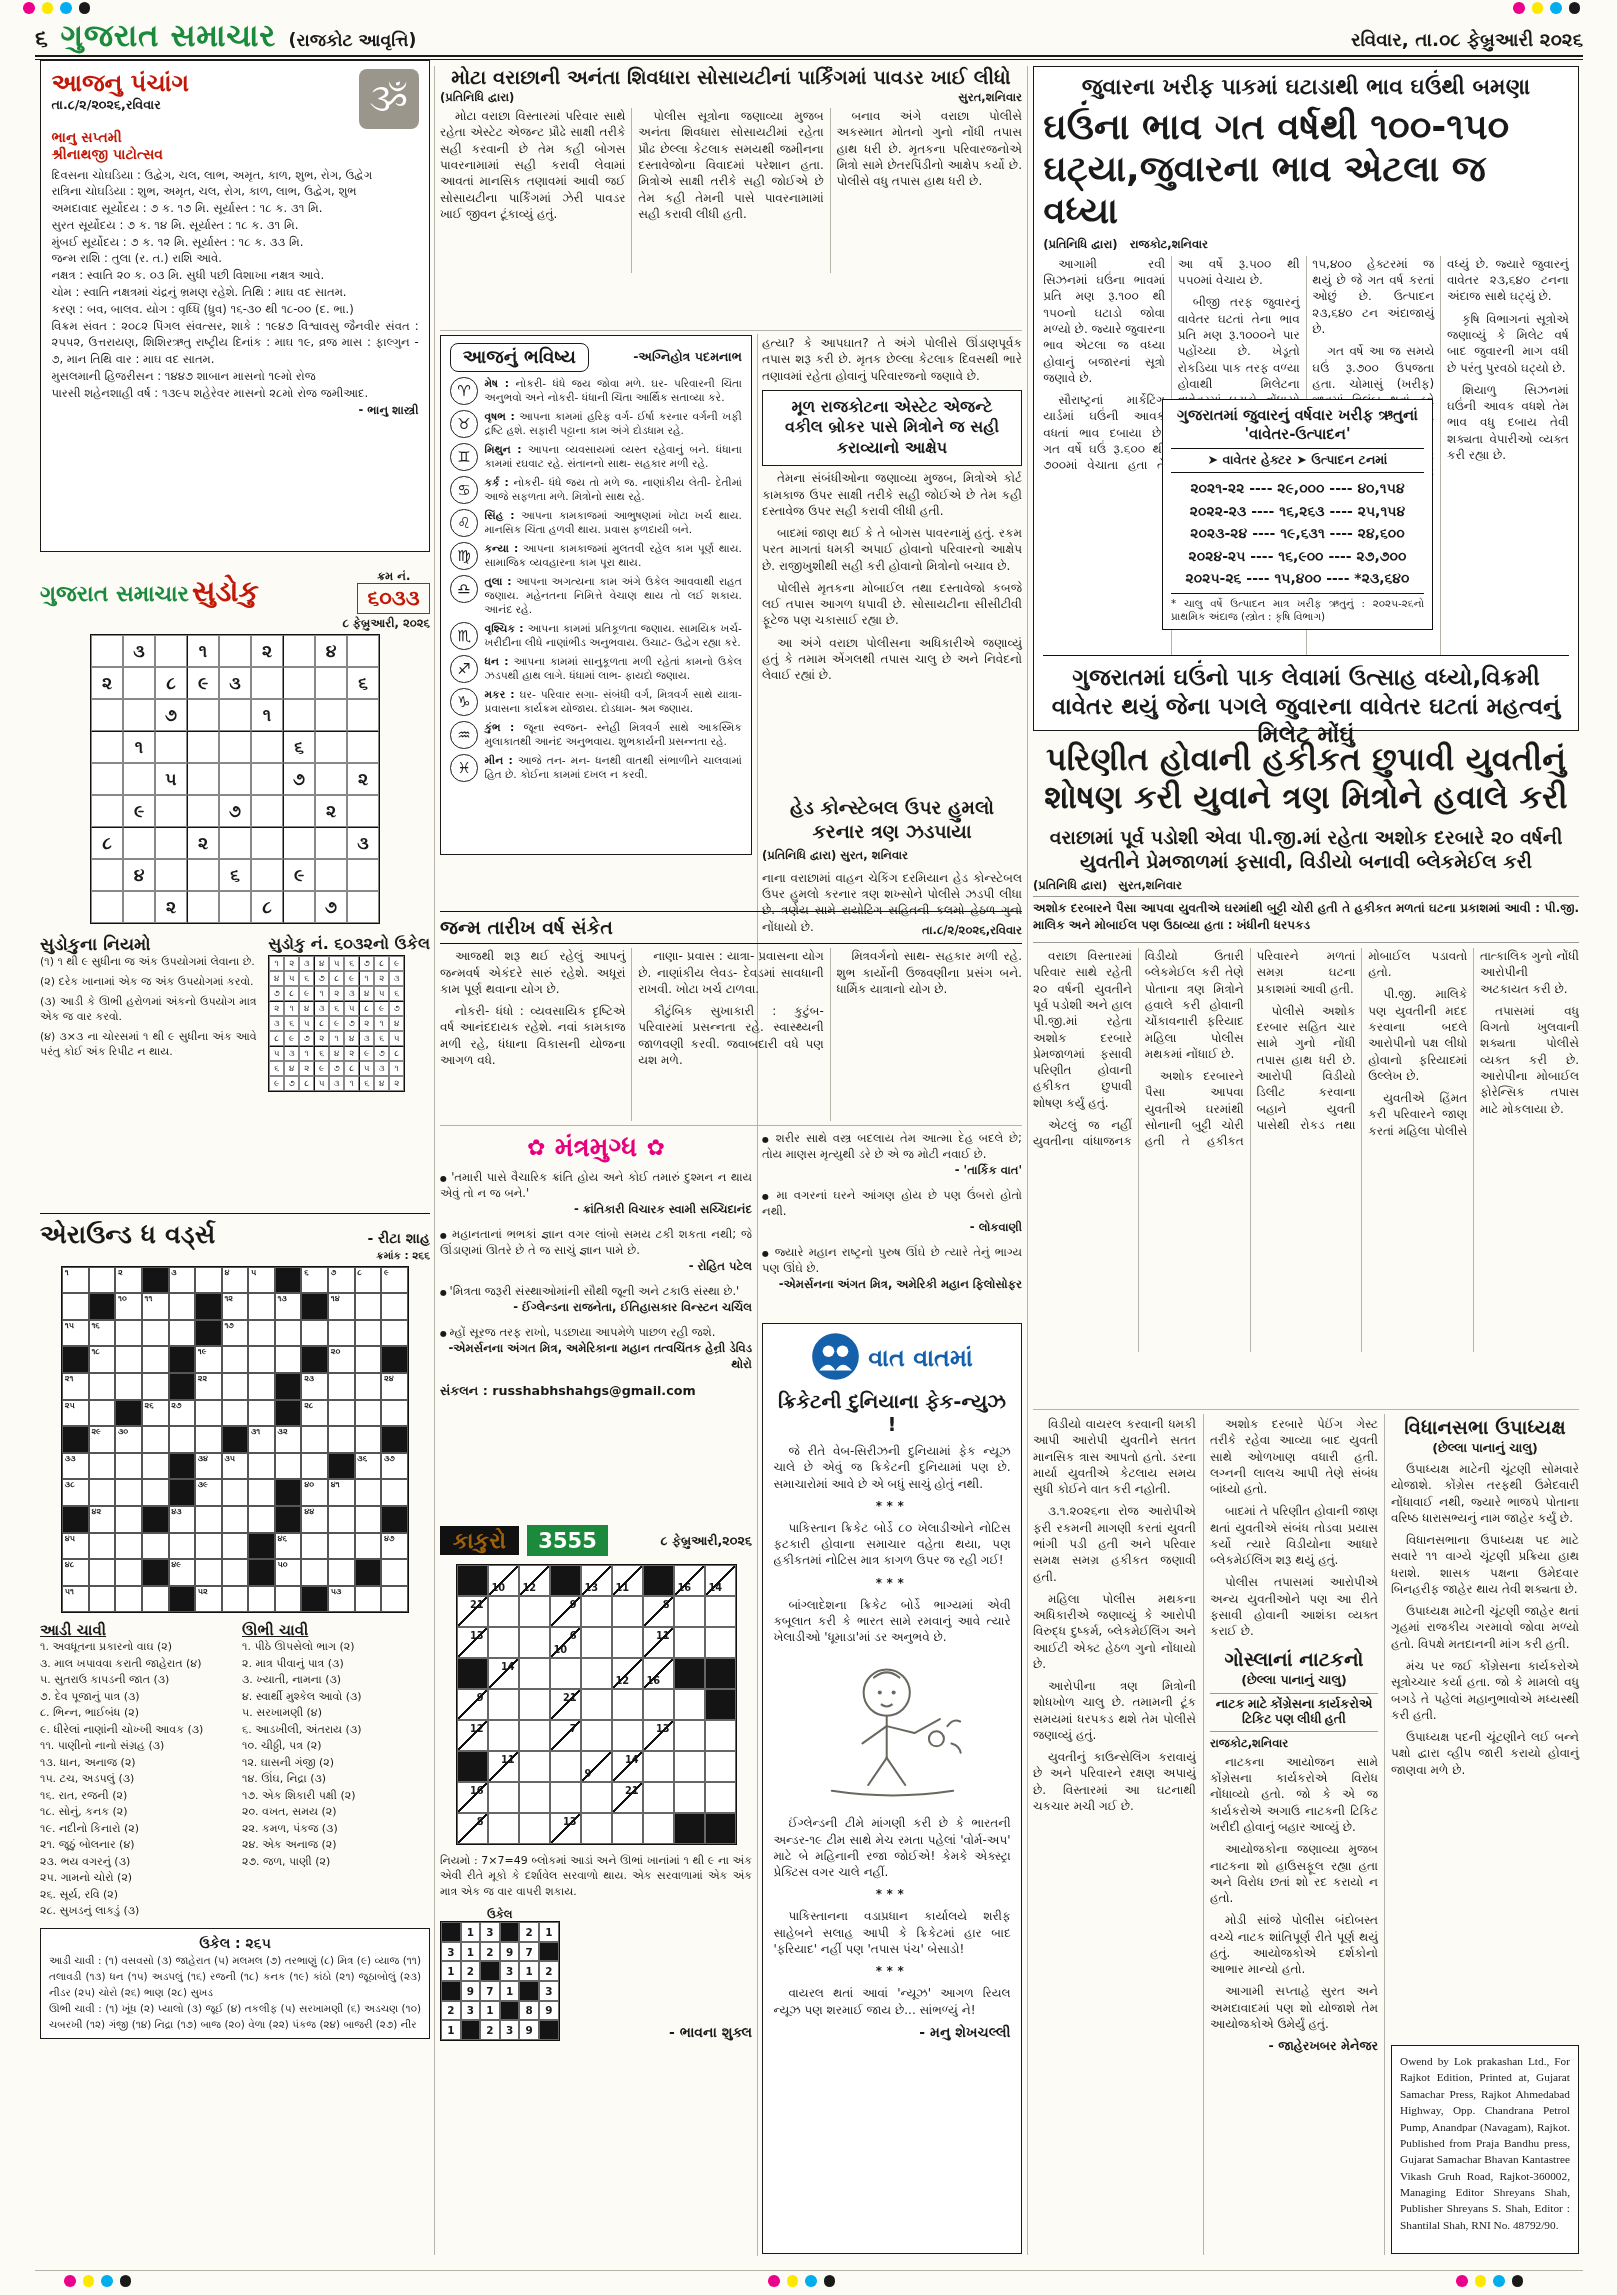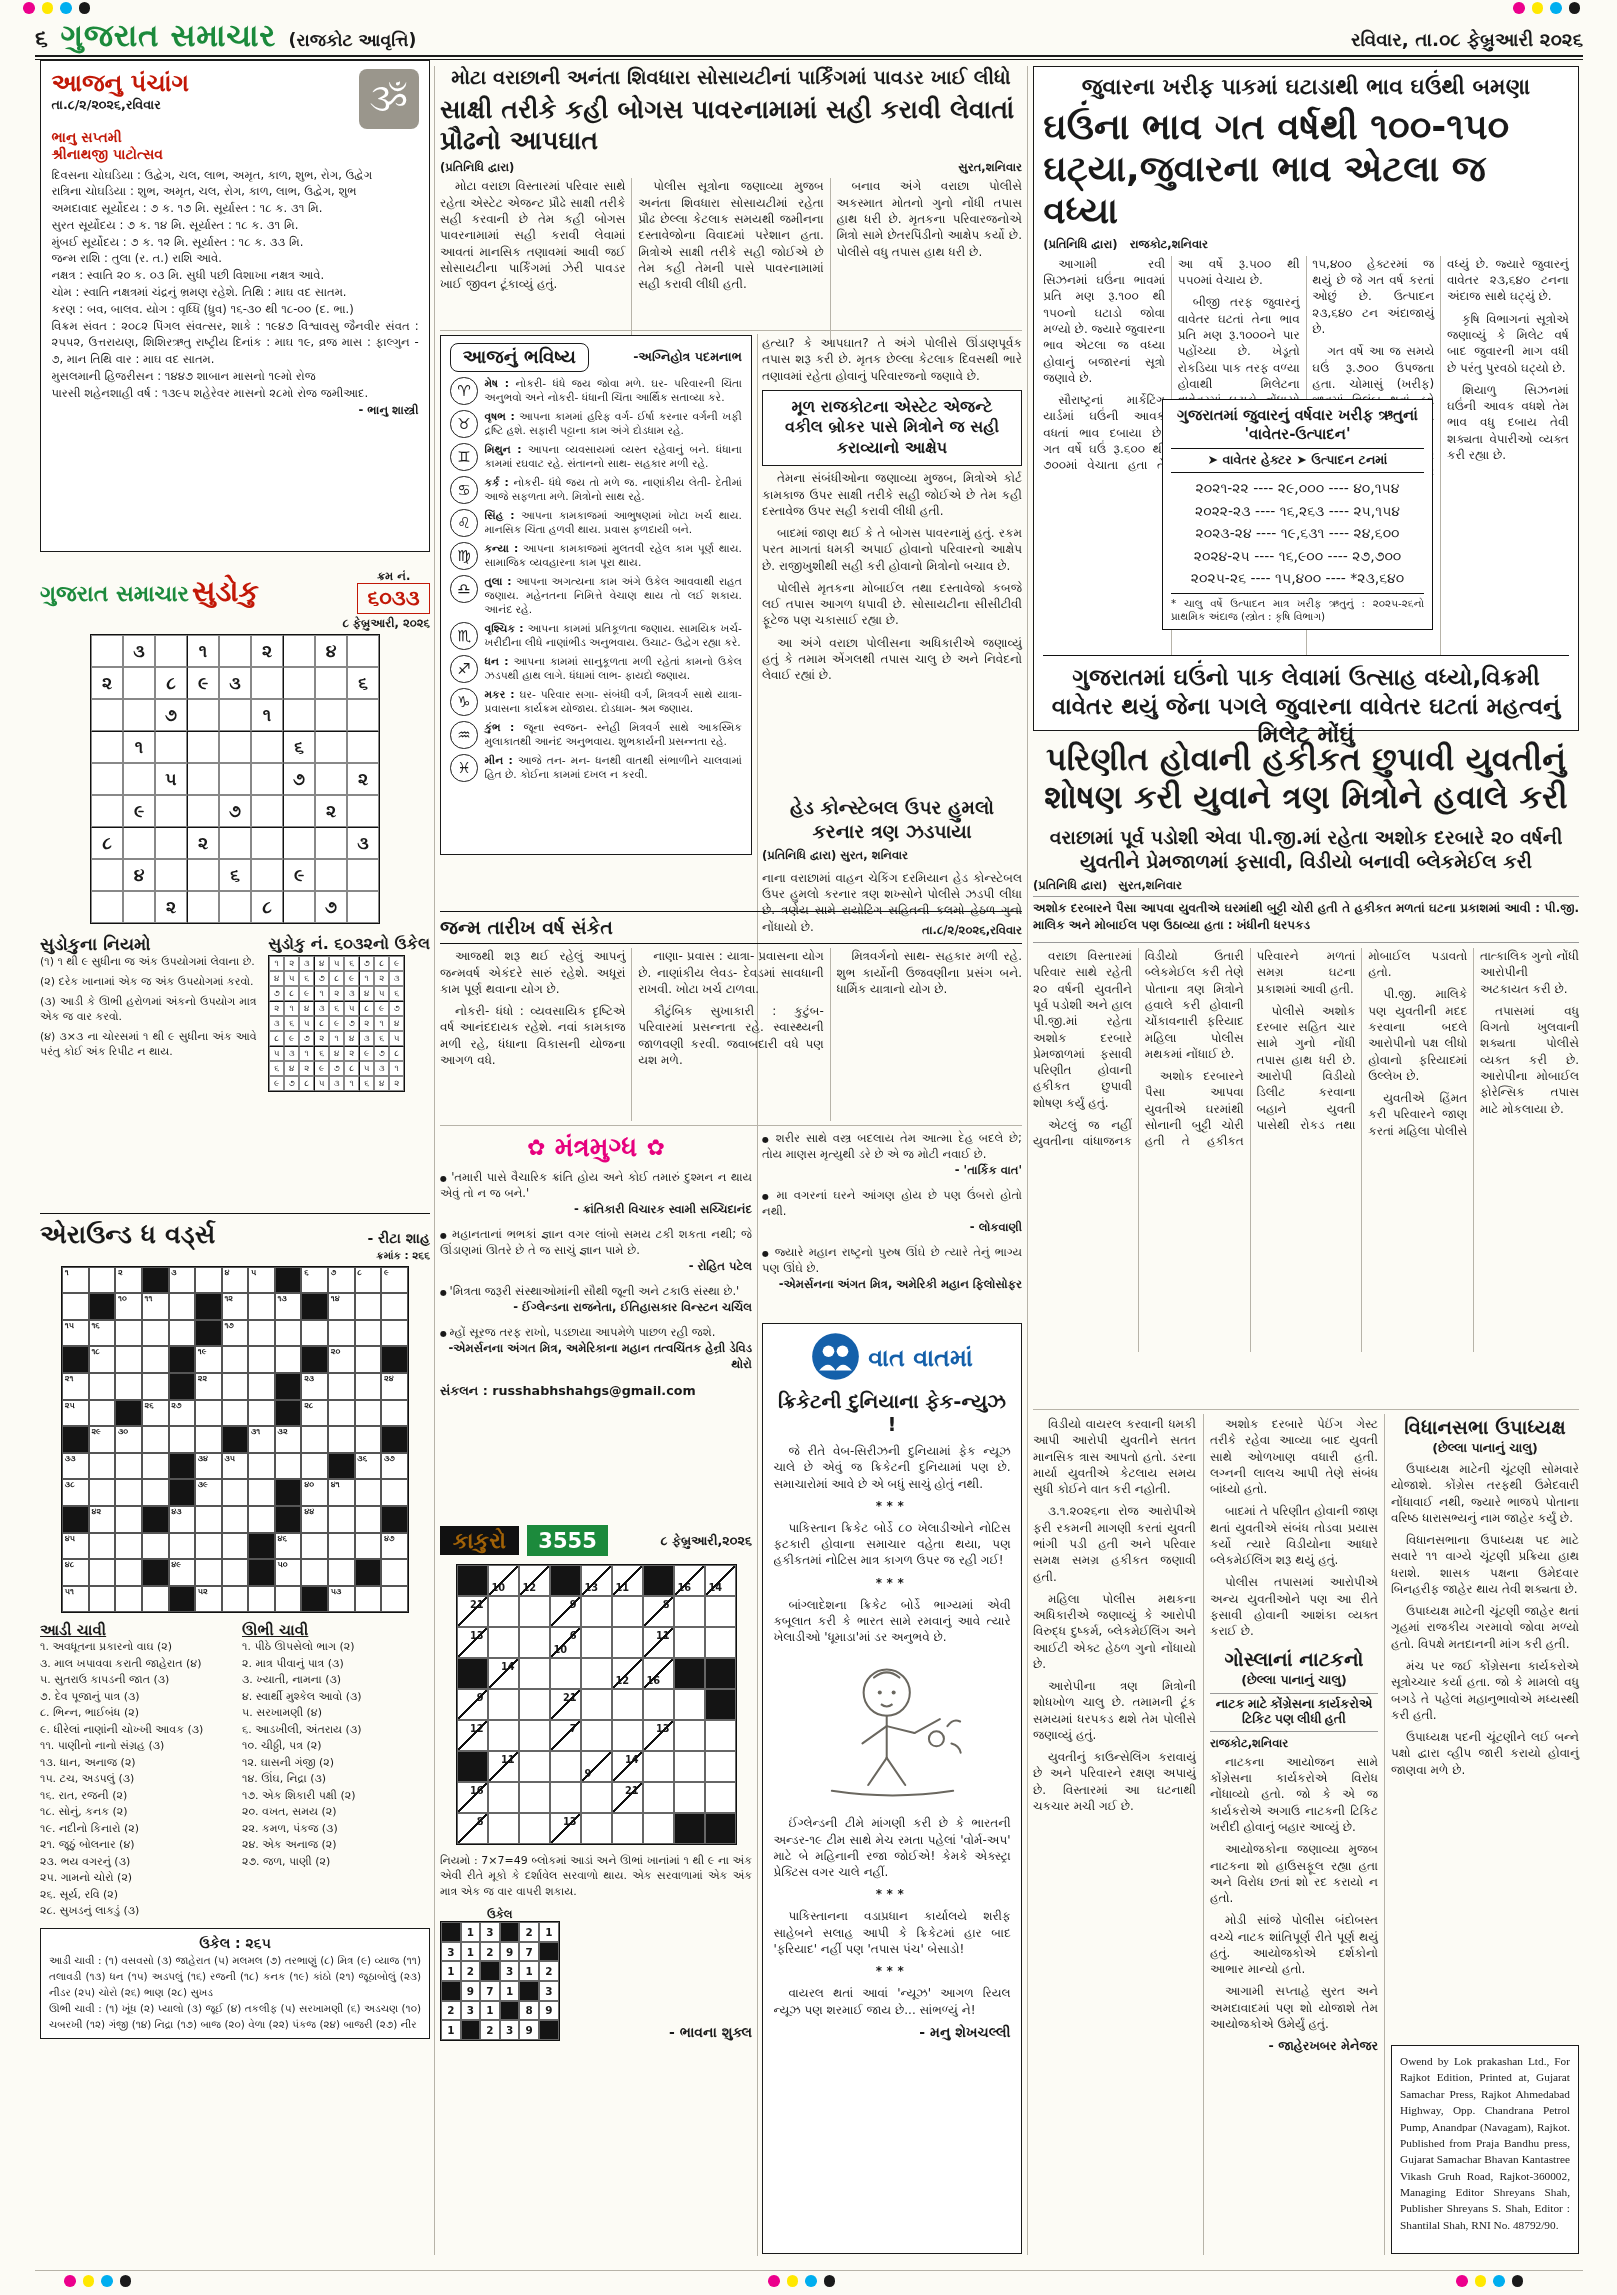--- a/index.html
+++ b/index.html
@@ -97,21 +97,21 @@
      background:linear-gradient(to bottom right,transparent calc(50% - 0.9px),#111 calc(50% - 0.9px),#111 calc(50% + 0.9px),transparent calc(50% + 0.9px));}
   .kk-r{position:absolute;top:1.7px;right:2.9px;font-size:9.8px;font-weight:bold;}
   .kk-d{position:absolute;bottom:1.7px;left:2.9px;font-size:9.8px;font-weight:bold;}
   .kk-grid.mini{grid-template-columns:repeat(6,19.6px);grid-auto-rows:19.6px;border-width:1.2px;}
   .kk-grid.mini .kk-cell{display:flex;align-items:center;justify-content:center;font-size:10.4px;font-weight:bold;}
 
   
   .jw-table{border:1.7px solid #111;background:#fff;padding:5.8px 8px;}
   .jw-t1{font-size:15px;font-weight:bold;text-align:center;line-height:1.25;}
   .jw-legend{font-size:12.7px;font-weight:bold;text-align:center;border-top:1.2px solid #111;border-bottom:1.2px solid #111;padding:3.5px 0;margin:4.6px 0;}
-  .jw-row{font-size:14px;font-weight:normal;text-align:center;line-height:1.6;}
+  .jw-row{font-size:14px;font-weight:bold;text-align:center;line-height:1.6;}
   .jw-note{font-size:10.4px;text-align:justify;border-top:1.2px solid #111;padding-top:3.5px;margin-top:3.5px;}
 
   .cont-h{font-size:19.6px;font-weight:bold;text-align:center;line-height:1.25;}
   .cont-sub{font-size:12.7px;font-weight:bold;text-align:center;}
   .imprint{font-size:11.3px;line-height:1.45;text-align:justify;font-family:"Liberation Serif","DejaVu Serif",serif;}
 
   .reg-dot{display:inline-block;width:11.6px;height:11.6px;border-radius:50%;margin-right:7px;}
   .sign{display:block;text-align:right;font-weight:bold;}
 </style>
 </head>
@@ -691,21 +691,20 @@
     </div>
     <div class="box" style="margin-top:8px;padding:5.8px 8px;">
       <div style="font-size:14px;font-weight:bold;text-align:center;">ઉકેલ : ૨૬૫</div>
       <div class="sol-small">આડી ચાવી : (૧) વસવસો (૩) જાહેરાત (૫) મલમલ (૭) તરભાણું (૮) મિત્ર (૯) વ્યાજ (૧૧) તલાવડી (૧૩) ધન (૧૫) અડપલું (૧૬) રજની (૧૮) કનક (૧૯) કાંઠો (૨૧) જૂઠાબોલું (૨૩) નીડર (૨૫) ચોરો (૨૬) ભાણ (૨૮) સુખડ</div>
       <div class="sol-small">ઊભી ચાવી : (૧) ખૂંધ (૨) પ્યાલો (૩) જૂઈ (૪) તકલીફ (૫) સરખામણી (૬) અડચણ (૧૦) ચબરખી (૧૨) ગંજી (૧૪) નિદ્રા (૧૭) બાજ (૨૦) વેળા (૨૨) પંકજ (૨૪) બાજરી (૨૭) નીર</div>
     </div>
   </div>
 
   <div class="abs" style="left:440px;top:66px;width:582px;">
     <div class="kicker">મોટા વરાછાની અનંતા શિવધારા સોસાયટીનાં પાર્કિંગમાં પાવડર ખાઈ લીધો</div>
-    <div class="h-l" style="text-align:left;margin:4.6px 0;">સાક્ષી તરીકે કહી બોગસ પાવરનામામાં સહી કરાવી લેવાતાં પ્રૌઢનો આપઘાત</div>
     <div style="margin-bottom:4.6px;">
       <span class="byline">(પ્રતિનિધિ દ્વારા)</span>
       <span class="byline" style="float:right;">સુરત,શનિવાર</span>
     </div>
     <div class="bd cols3" style="height:165px;overflow:hidden;">
 
     <p>મોટા વરાછા વિસ્તારમાં પરિવાર સાથે રહેતા એસ્ટેટ એજન્ટ પ્રૌઢે સાક્ષી તરીકે સહી કરવાની છે તેમ કહી બોગસ પાવરનામામાં સહી કરાવી લેવામાં આવતાં માનસિક તણાવમાં આવી જઈ સોસાયટીના પાર્કિંગમાં ઝેરી પાવડર ખાઈ જીવન ટૂંકાવ્યું હતું.</p>
         <p>પોલીસ સૂત્રોના જણાવ્યા મુજબ અનંતા શિવધારા સોસાયટીમાં રહેતા પ્રૌઢ છેલ્લા કેટલાક સમયથી જમીનના દસ્તાવેજોના વિવાદમાં પરેશાન હતા. મિત્રોએ સાક્ષી તરીકે સહી જોઈએ છે તેમ કહી તેમની પાસે પાવરનામામાં સહી કરાવી લીધી હતી.</p>
         <p>બનાવ અંગે વરાછા પોલીસે અકસ્માત મોતનો ગુનો નોંધી તપાસ હાથ ધરી છે. મૃતકના પરિવારજનોએ મિત્રો સામે છેતરપિંડીનો આક્ષેપ કર્યો છે. પોલીસે વધુ તપાસ હાથ ધરી છે.</p>
       </div>

